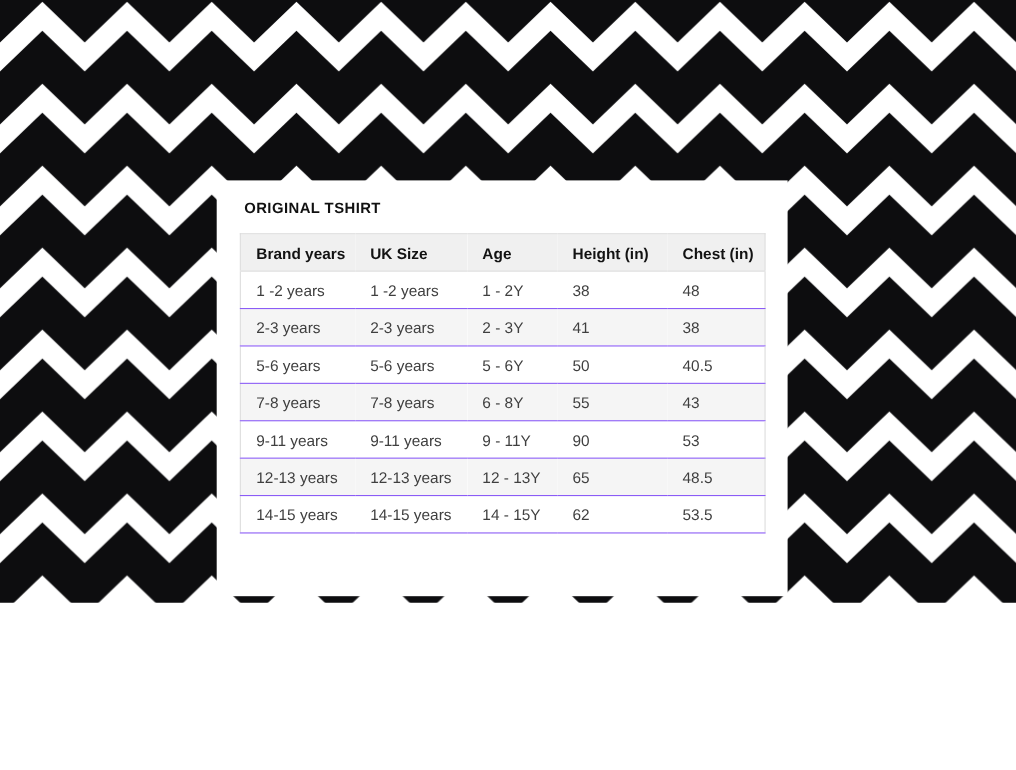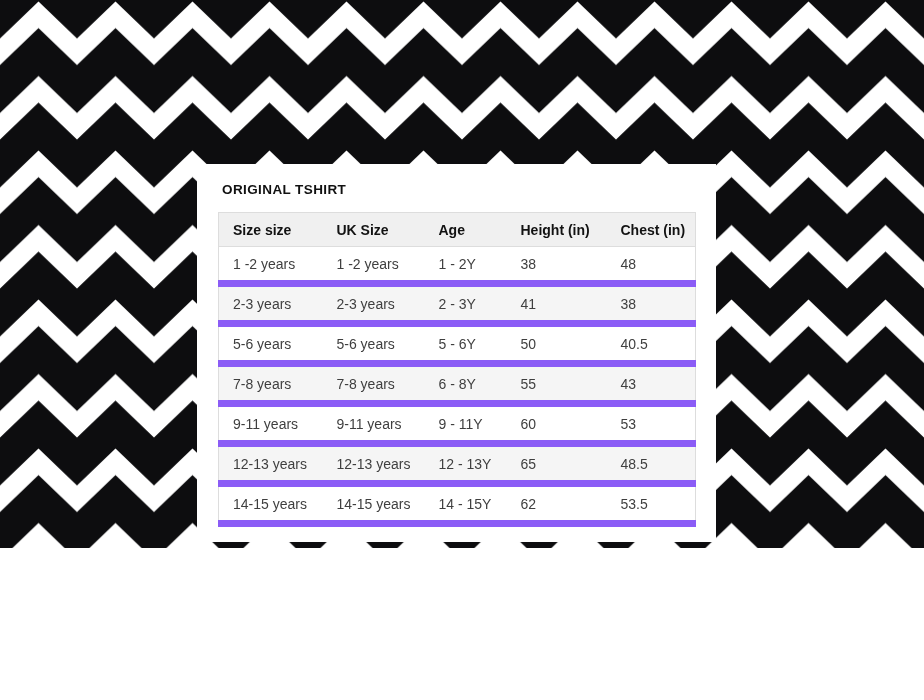--- a/index.html
+++ b/index.html
@@ -40,21 +40,21 @@
     vertical-align:middle;
     white-space:nowrap;
     overflow:hidden;
   }
   table.size-table thead th {
     background:#f0f0f0;
     font-weight:bold;
     color:#121212;
     border-bottom:1px solid #dddddd;
   }
-  table.size-table tbody tr { border-bottom:7px solid #8b5cf6; }
+  table.size-table tbody tr { border-bottom:1px solid #8b5cf6; }
   table.size-table tbody tr:nth-child(even) td { background:#f5f5f5; }
 </style>
 </head>
 <body>
 
 <div class="stage">
 
   <svg class="chevron-bg" width="924" height="700" viewBox="0 0 924 700" aria-hidden="true">
     <defs>
       <pattern id="chev" width="77" height="74.5" patternUnits="userSpaceOnUse">
@@ -71,21 +71,21 @@
     <table class="size-table">
       <colgroup>
         <col class="c1">
           <col class="c2">
           <col class="c3">
           <col class="c4">
           <col class="c5">
       </colgroup>
       <thead>
         <tr>
-            <th>Size size</th>
+            <th>Brand years</th>
             <th>UK Size</th>
             <th>Age</th>
             <th>Height (in)</th>
             <th>Chest (in)</th>
           </tr>
       </thead>
       <tbody>
           <tr>
             <td>1 -2 years</td>
             <td>1 -2 years</td>
@@ -111,21 +111,21 @@
             <td>7-8 years</td>
             <td>7-8 years</td>
             <td>6 - 8Y</td>
             <td>55</td>
             <td>43</td>
           </tr>
           <tr>
             <td>9-11 years</td>
             <td>9-11 years</td>
             <td>9 - 11Y</td>
-            <td>60</td>
+            <td>90</td>
             <td>53</td>
           </tr>
           <tr>
             <td>12-13 years</td>
             <td>12-13 years</td>
             <td>12 - 13Y</td>
             <td>65</td>
             <td>48.5</td>
           </tr>
           <tr>

